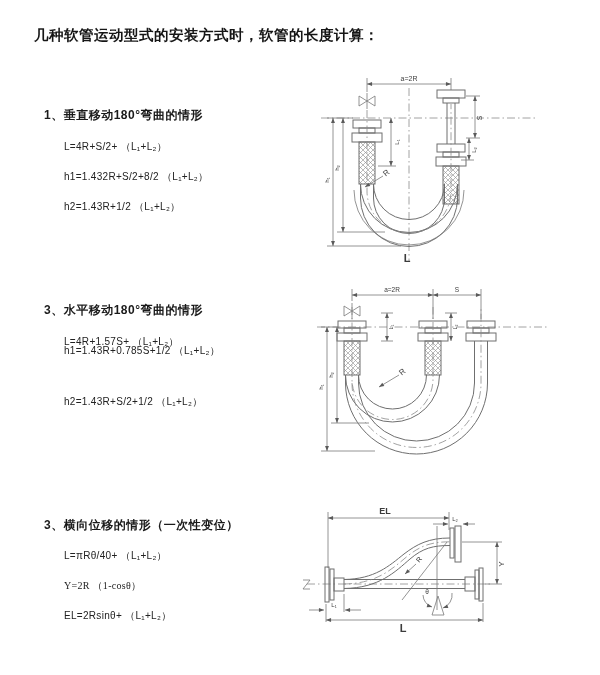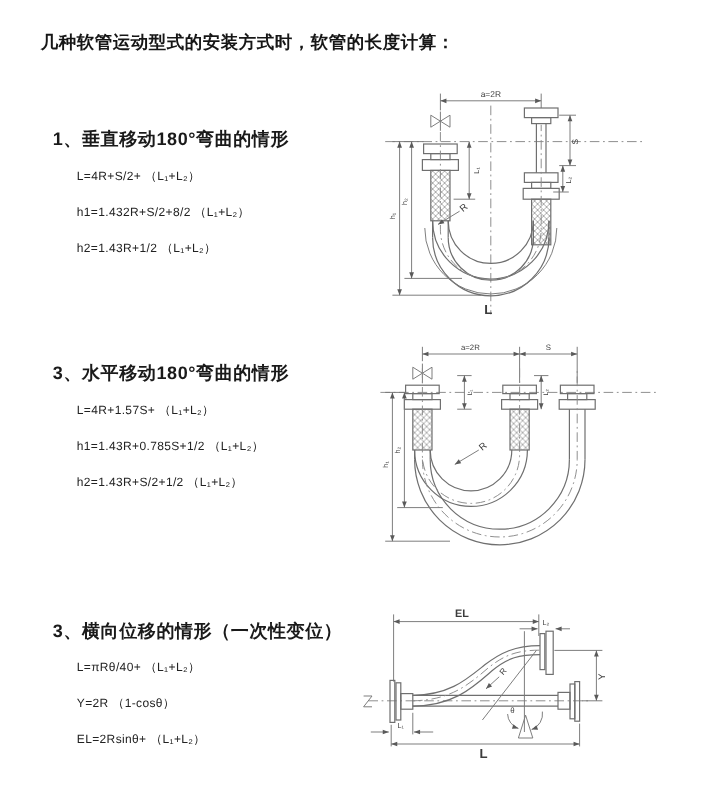--- a/index.html
+++ b/index.html
@@ -10,21 +10,21 @@
     position:relative;
     color:#1c1c1c;
     overflow:hidden;
   }
   .abs{position:absolute;}
   .doc-title{
     left:34px;top:26px;
     font-size:14.5px;font-weight:700;letter-spacing:.5px;color:#161616;text-align:center;
   }
   .sec-heading{
-    font-size:15px;font-weight:700;letter-spacing:.5px;color:#1a1a1a;
+    font-size:12px;font-weight:700;letter-spacing:.5px;color:#1a1a1a;
   }
   .formula{
     font-size:10px;font-weight:500;color:#222;letter-spacing:.3px;
   }
   svg{position:absolute;overflow:visible;}
   svg text{
     font-family:"Liberation Sans","DejaVu Sans",sans-serif;
     fill:#3c3c3c;
   }
   .dline{stroke:#6f6f6f;stroke-width:1;fill:none;}
@@ -37,26 +37,26 @@
 
 <div class="abs doc-title">几种软管运动型式的安装方式时，软管的长度计算：</div>
 
 <div class="abs sec-heading" style="left:44px;top:107px;">1、垂直移动180°弯曲的情形</div>
 <div class="abs formula" style="left:64px;top:140px;">L=4R+S/2+ （L₁+L₂）</div>
 <div class="abs formula" style="left:64px;top:170px;">h1=1.432R+S/2+8/2 （L₁+L₂）</div>
 <div class="abs formula" style="left:64px;top:200px;">h2=1.43R+1/2 （L₁+L₂）</div>
 
 <div class="abs sec-heading" style="left:44px;top:302px;">3、水平移动180°弯曲的情形</div>
 <div class="abs formula" style="left:64px;top:335px;">L=4R+1.57S+ （L₁+L₂）</div>
-<div class="abs formula" style="left:64px;top:365px;">h1=1.43R+0.785S+1/2 （L₁+L₂）</div>
+<div class="abs formula" style="left:64px;top:344px;">h1=1.43R+0.785S+1/2 （L₁+L₂）</div>
 <div class="abs formula" style="left:64px;top:395px;">h2=1.43R+S/2+1/2 （L₁+L₂）</div>
 
 <div class="abs sec-heading" style="left:44px;top:517px;">3、横向位移的情形（一次性变位）</div>
 <div class="abs formula" style="left:64px;top:549px;">L=πRθ/40+ （L₁+L₂）</div>
-<div class="abs formula" style="left:64px;top:579px;">Y=2R （1-cosθ）</div>
+<div class="abs formula" style="left:64px;top:579px;font-family:Liberation Serif, serif;">Y=2R （1-cosθ）</div>
 <div class="abs formula" style="left:64px;top:609px;">EL=2Rsinθ+ （L₁+L₂）</div>
 
 <svg style="left:303px;top:70px;" width="297" height="198" viewBox="0 0 297 198">
   <defs>
     <marker id="ah1" viewBox="0 0 10 10" refX="9" refY="5" markerWidth="9" markerHeight="7" orient="auto-start-reverse">
       <path d="M0,1.5 L9,5 L0,8.5 z" fill="#5a5a5a"></path>
     </marker>
     <pattern id="br1" width="5" height="5" patternUnits="userSpaceOnUse">
       <path d="M0,5 L5,0 M0,0 L5,5" stroke="#8d8d8d" stroke-width="0.6"></path>
     </pattern>

